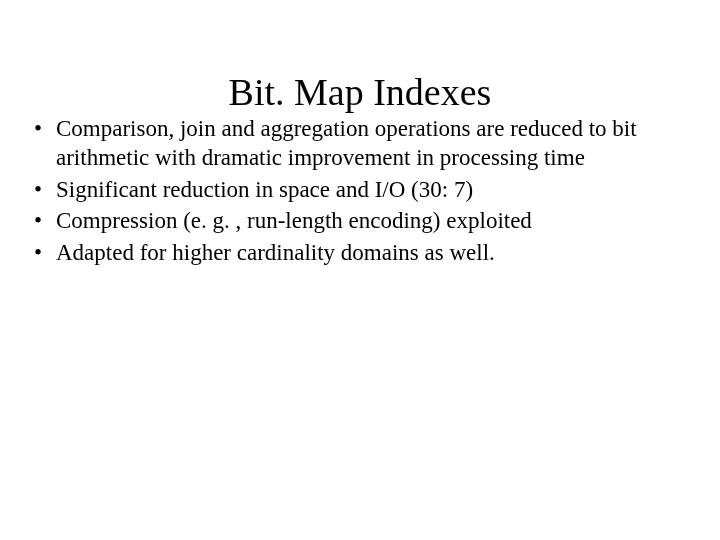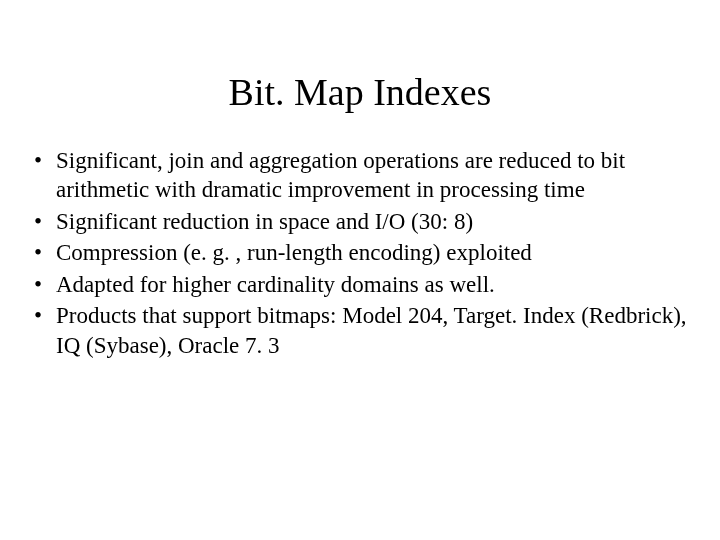--- a/index.html
+++ b/index.html
@@ -12,21 +12,20 @@
       height: 540px;
       background: #ffffff;
       font-family: "Times New Roman", Times, serif;
       color: #000000;
       padding: 70px 30px 40px 30px;
     }
     .title {
       text-align: center;
       font-size: 38px;
       font-weight: normal;
-      margin-bottom: 32px;
     }
     .bullets {
       list-style: none;
       padding-left: 0;
     }
     .bullets li {
       font-size: 23px;
       line-height: 1.28;
       padding-left: 26px;
       position: relative;
@@ -39,18 +38,17 @@
       top: 0;
       font-size: 23px;
     }
   </style>
 </head>
 <body>
 
 <h1 class="title">Bit. Map Indexes</h1>
 
 <ul class="bullets">
-  <li>Significant, join and aggregation operations are reduced to bit arithmetic with dramatic improvement in processing time</li>
-  <li>Significant reduction in space and I/O (30: 8)</li>
+  <li>Comparison, join and aggregation operations are reduced to bit arithmetic with dramatic improvement in processing time</li>
+  <li>Significant reduction in space and I/O (30: 7)</li>
   <li>Compression (e. g. , run-length encoding) exploited</li>
   <li>Adapted for higher cardinality domains as well.</li>
-  <li>Products that support bitmaps:  Model 204, Target. Index (Redbrick), IQ (Sybase), Oracle 7. 3</li>
 </ul>
 
 </body></html>

